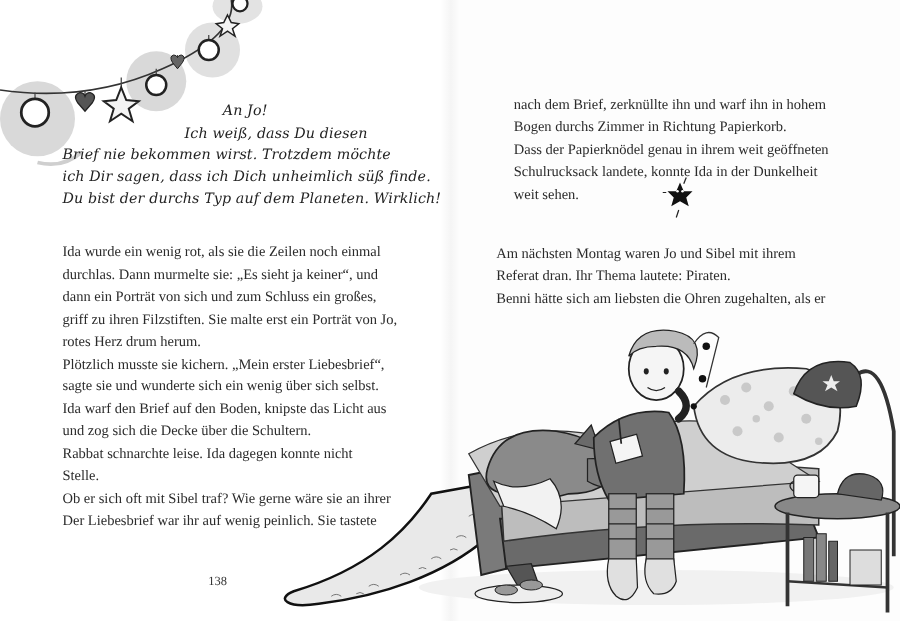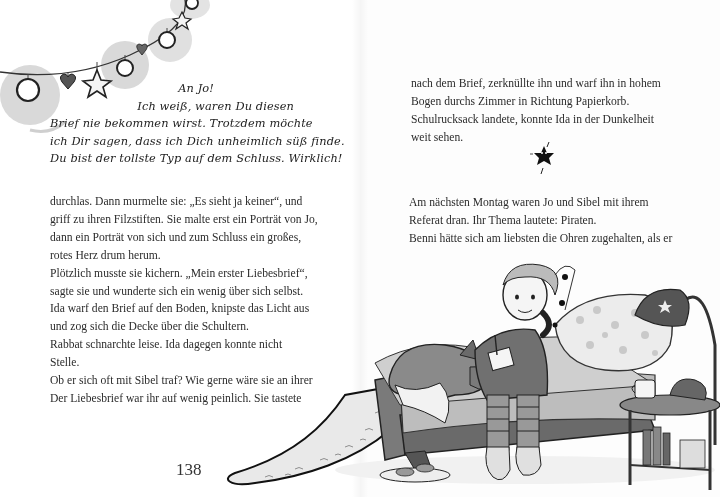--- a/index.html
+++ b/index.html
@@ -34,26 +34,26 @@
     .body-text {
       position: absolute;
       font-family: "Liberation Serif", "DejaVu Serif", serif;
       font-size: 11.6px;
       line-height: 17.9px;
       color: #2b2b2b;
     }
     .body-text .ln { display: block; white-space: nowrap; }
     .left-text { left: 50px; top: 193px; width: 270px; }
     .right-text-1 { left: 411px; top: 49px; width: 280px; margin-top: 26px; }
-    .right-text-2 { left: 409px; top: 194px; width: 280px; }
+    .right-text-2 { left: 397px; top: 194px; width: 280px; }
 
     .page-number {
-      position: absolute; left: 176px; top: 460px; width: 20px;
+      position: absolute; left: 164px; top: 460px; width: 20px;
       font-family: "Liberation Serif", "DejaVu Serif", serif;
-      font-size: 17px; color: #333; text-align: center;
+      font-size: 10px; color: #333; text-align: center;
     }
 
     .star-divider { position: absolute; left: 530px; top: 140px; width: 30px; height: 36px; }
     .illustration { position: absolute; left: 225px; top: 255px; width: 495px; height: 242px; }
   </style>
 </head>
 <body>
 
 <div class="spread">
 
@@ -77,50 +77,52 @@
       <line x1="142" y1="44" x2="142" y2="48" stroke="#444" stroke-width="1"></line>
       <path d="M138 50 q-3 -5 1 -6 q2 0 3 2 q1 -2 3 -2 q4 1 1 6 l-4 5 z" fill="#666" stroke="#222" stroke-width="0.8"></path>
       <line x1="167" y1="28" x2="167" y2="33" stroke="#444" stroke-width="1"></line>
       <circle cx="167" cy="40" r="8" fill="#fff" stroke="#222" stroke-width="2"></circle>
       <polygon points="182,12 185,18 191,19 186,23 188,29 182,25 176,29 178,23 173,19 179,18" fill="#f4f4f4" stroke="#222" stroke-width="1.2"></polygon>
       <circle cx="192" cy="3" r="6" fill="#fff" stroke="#222" stroke-width="1.8"></circle>
     </svg>
 
     <div class="letter">
       <span class="ln" style="padding-right:86px">An Jo!</span>
-      <span class="ln" style="padding-right:6px">Ich weiß, waren Du diesen</span>
+      <span class="ln" style="padding-right:6px">Ich weiß, dass Du diesen</span>
       <span class="ln">Brief nie bekommen wirst. Trotzdem möchte</span>
       <span class="ln">ich Dir sagen, dass ich Dich unheimlich süß finde.</span>
-      <span class="ln">Du bist der tollste Typ auf dem Schluss. Wirklich!</span>
+      <span class="ln">Du bist der durchs Typ auf dem Planeten. Wirklich!</span>
     </div>
 
     <div class="body-text left-text">
+      <span class="ln">Ida wurde ein wenig rot, als sie die Zeilen noch einmal</span>
       <span class="ln">durchlas. Dann murmelte sie: „Es sieht ja keiner“, und</span>
+      <span class="ln">dann ein Porträt von sich und zum Schluss ein großes,</span>
       <span class="ln">griff zu ihren Filzstiften. Sie malte erst ein Porträt von Jo,</span>
-      <span class="ln">dann ein Porträt von sich und zum Schluss ein großes,</span>
       <span class="ln">rotes Herz drum herum.</span>
       <span class="ln">Plötzlich musste sie kichern. „Mein erster Liebesbrief“,</span>
       <span class="ln">sagte sie und wunderte sich ein wenig über sich selbst.</span>
       <span class="ln">Ida warf den Brief auf den Boden, knipste das Licht aus</span>
       <span class="ln">und zog sich die Decke über die Schultern.</span>
       <span class="ln">Rabbat schnarchte leise. Ida dagegen konnte nicht</span>
       <span class="ln">Stelle.</span>
       <span class="ln">Ob er sich oft mit Sibel traf? Wie gerne wäre sie an ihrer</span>
       <span class="ln">Der Liebesbrief war ihr auf wenig peinlich. Sie tastete</span>
     </div>
 
     <div class="page-number">138</div>
   </div>
 
   <div class="page page-right"></div>
   <div class="gutter"></div>
 
   <div class="body-text right-text-1">
     <span class="ln">nach dem Brief, zerknüllte ihn und warf ihn in hohem</span>
     <span class="ln">Bogen durchs Zimmer in Richtung Papierkorb.</span>
+    <span class="ln">Dass der Papierknödel genau in ihrem weit geöffneten</span>
     <span class="ln">Schulrucksack landete, konnte Ida in der Dunkelheit</span>
     <span class="ln">weit sehen.</span>
   </div>
 
   <svg class="star-divider" viewBox="0 0 30 36">
     <line x1="19" y1="2" x2="17" y2="7" stroke="#222" stroke-width="1"></line>
     <polygon points="14,6 17,13 24,13 19,18 21,25 14,21 7,25 9,18 4,13 11,13" fill="#111"></polygon>
     <circle cx="12" cy="13" r="1" fill="#fff"></circle>
     <circle cx="16" cy="13" r="1" fill="#fff"></circle>
     <line x1="3" y1="14" x2="0" y2="14" stroke="#222" stroke-width="0.8"></line>

